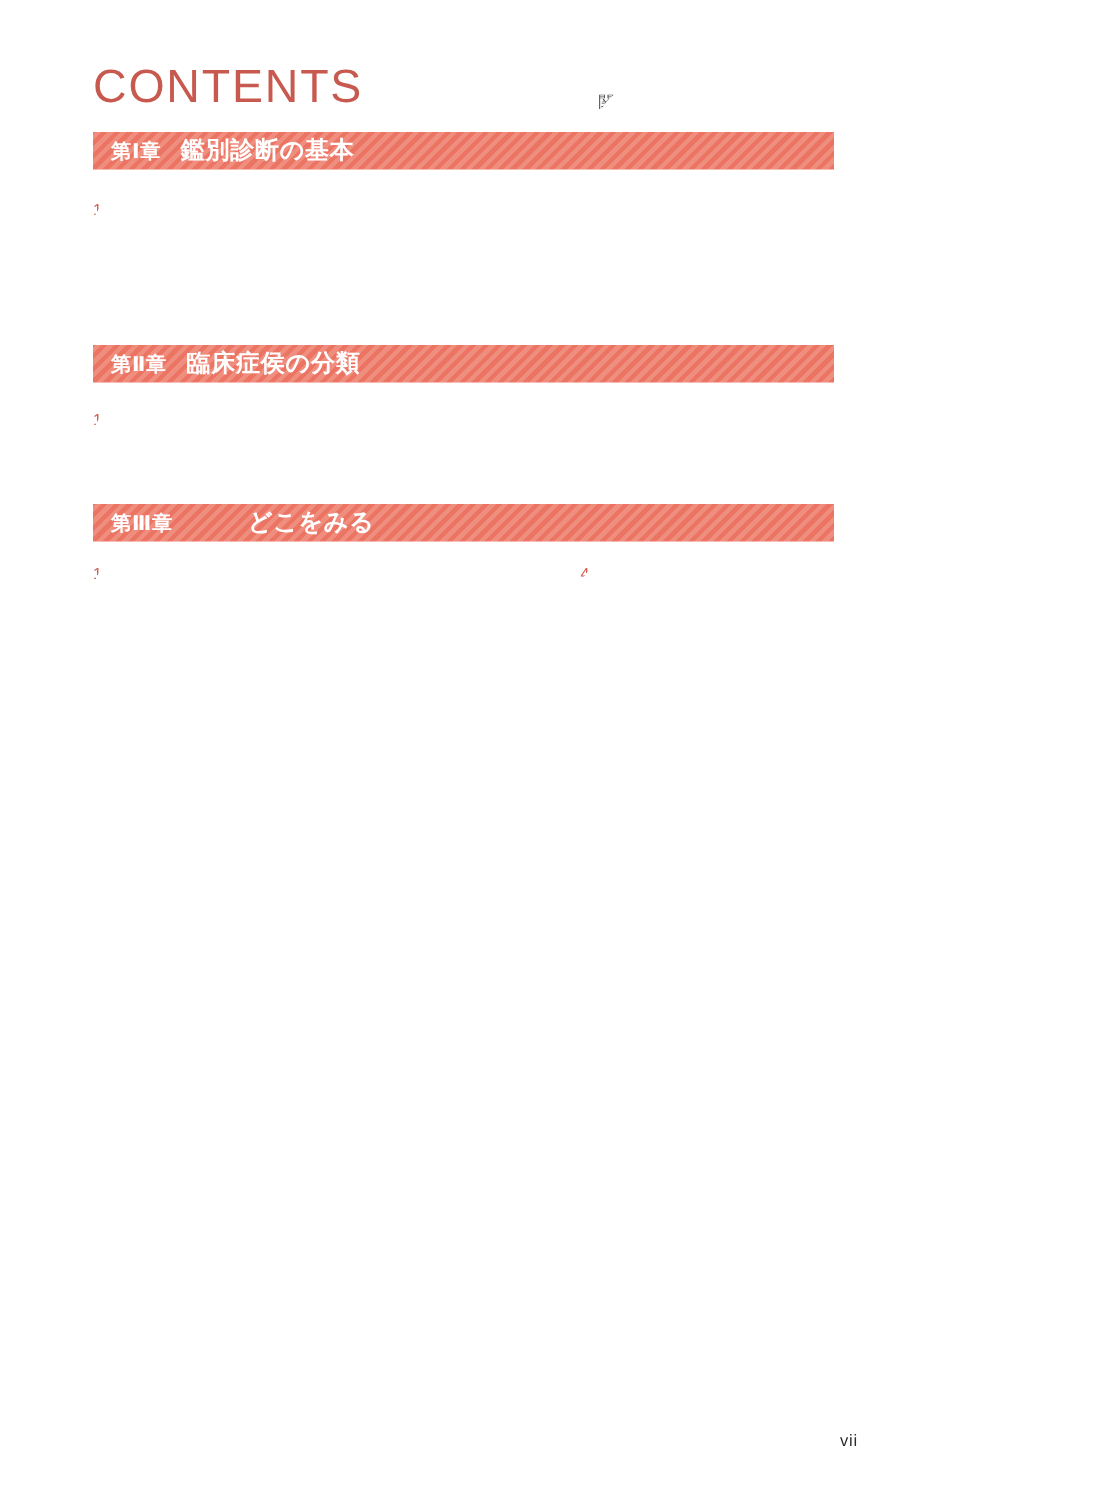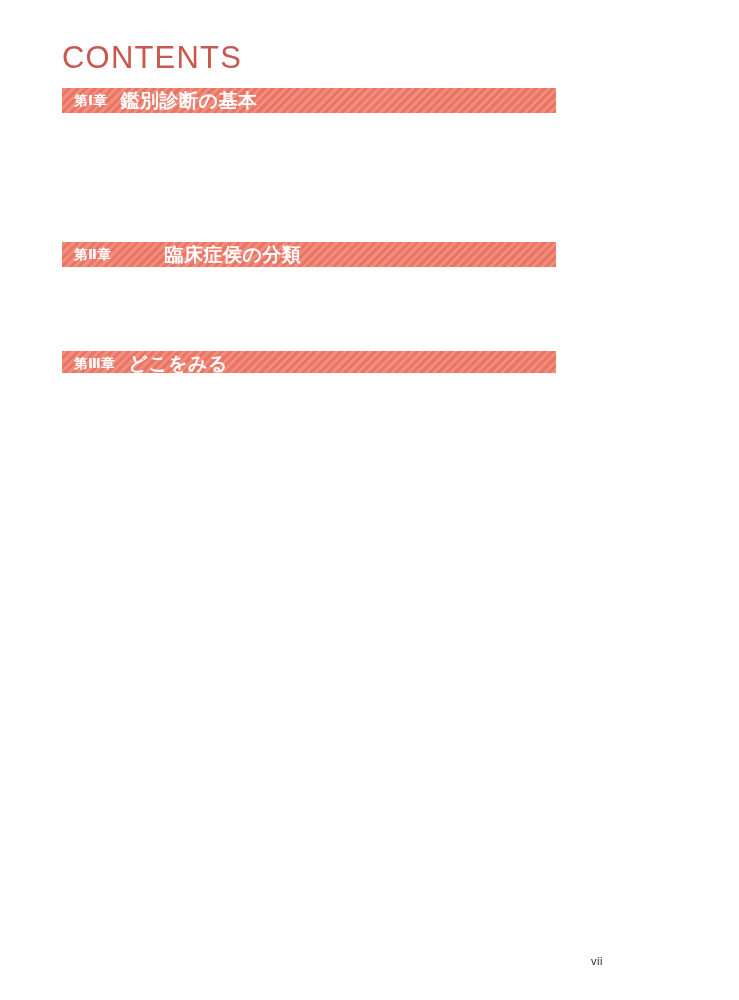--- a/index.html
+++ b/index.html
@@ -14,20 +14,21 @@
     font-family: "Liberation Sans", "DejaVu Sans", sans-serif;
     color: #3a3a3a;
     overflow: hidden;
   }
   .page {
     position: absolute;
     left: 0; top: 0;
     width: 739px;
     height: 1000px;
     background: #fff;
+    border-radius: 22px;
   }
 
   
   .top-row {
     position: absolute;
     left: 62px;
     top: 38px;
     width: 618px;
     height: 46px;
   }
@@ -74,21 +75,21 @@
   .chapter-banner .ch-num {
     color: #ffffff;
     font-size: 13.5px;
     font-weight: bold;
     margin-left: 12px;
     letter-spacing: 0.5px;
     white-space: nowrap;
   }
   .chapter-banner .ch-title {
     color: #ffffff;
-    font-size: 19px;
+    font-size: 16px;
     font-weight: bold;
     margin-left: 13px;
     letter-spacing: 0.5px;
     white-space: nowrap;
   }
 
   
   .section {
     position: absolute;
     left: 0;
@@ -187,21 +188,21 @@
 
   
   .entry.leaderonly .label { width: 0; }
 
   
   .folio {
     position: absolute;
     left: 0;
     top: 955px;
     width: 603px;
-    text-align: right;
+    text-align: left;
     font-size: 11px;
     color: #2b2b2b;
     letter-spacing: 0.5px;
   }
   .folio-inner {
     display: inline-block;
     margin-left: 560px;
   }
 </style>
 </head>
@@ -261,21 +262,21 @@
               <span class="page">4</span>
             </div>
             <div class="entry l2">
               <span class="label">片側優位の脳室，脳溝拡大をみたら？</span>
               <span class="dots"></span>
               <span class="page">6</span>
             </div>
           </div>
         </div>
       </div>
-      <div class="chapter-banner" style="position: absolute; top: 242px; gap: 40px;">
+      <div class="chapter-banner" style="position: absolute; top: 230px;">
         <span class="ch-num">第Ⅱ章</span>
         <span class="ch-title">臨床症侯の分類</span>
       </div>
       <div class="section" style="top: 270px;">
         <div class="cols">
           <div class="col">
             <div class="entry l1">
               <span class="num">1.</span>
               <span class="label">水頭症</span>
               <span class="dots"></span>
@@ -289,21 +290,21 @@
           </div>
           <div class="col">
             <div class="entry l2">
               <span class="label">水頭症の分類</span>
               <span class="dots"></span>
               <span class="page">18</span>
             </div>
           </div>
         </div>
       </div>
-      <div class="chapter-banner" style="position: absolute; top: 351px;">
+      <div class="chapter-banner" style="position: absolute; top: 336px; gap: 37px;">
         <span class="ch-num">第Ⅲ章</span>
         <span class="ch-title">どこをみる</span>
       </div>
       <div class="section" style="top: 373px;">
         <div class="cols">
           <div class="col">
             <div class="entry l1">
               <span class="num">1.</span>
               <span class="label">アルツハイマー病（AD）</span>
               <span class="dots"></span>

